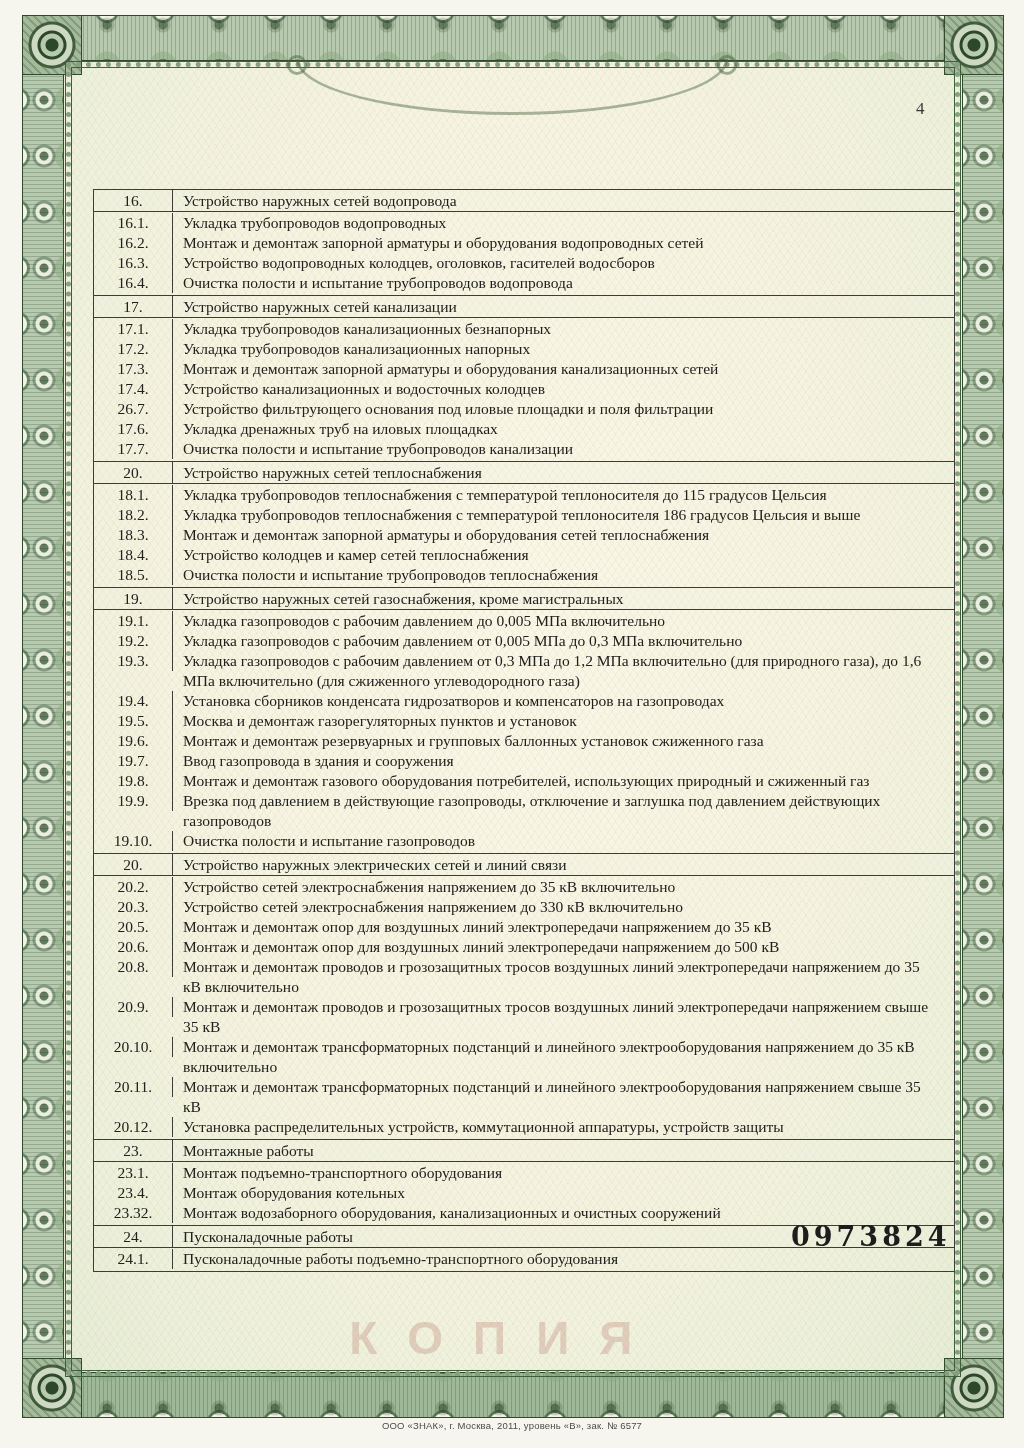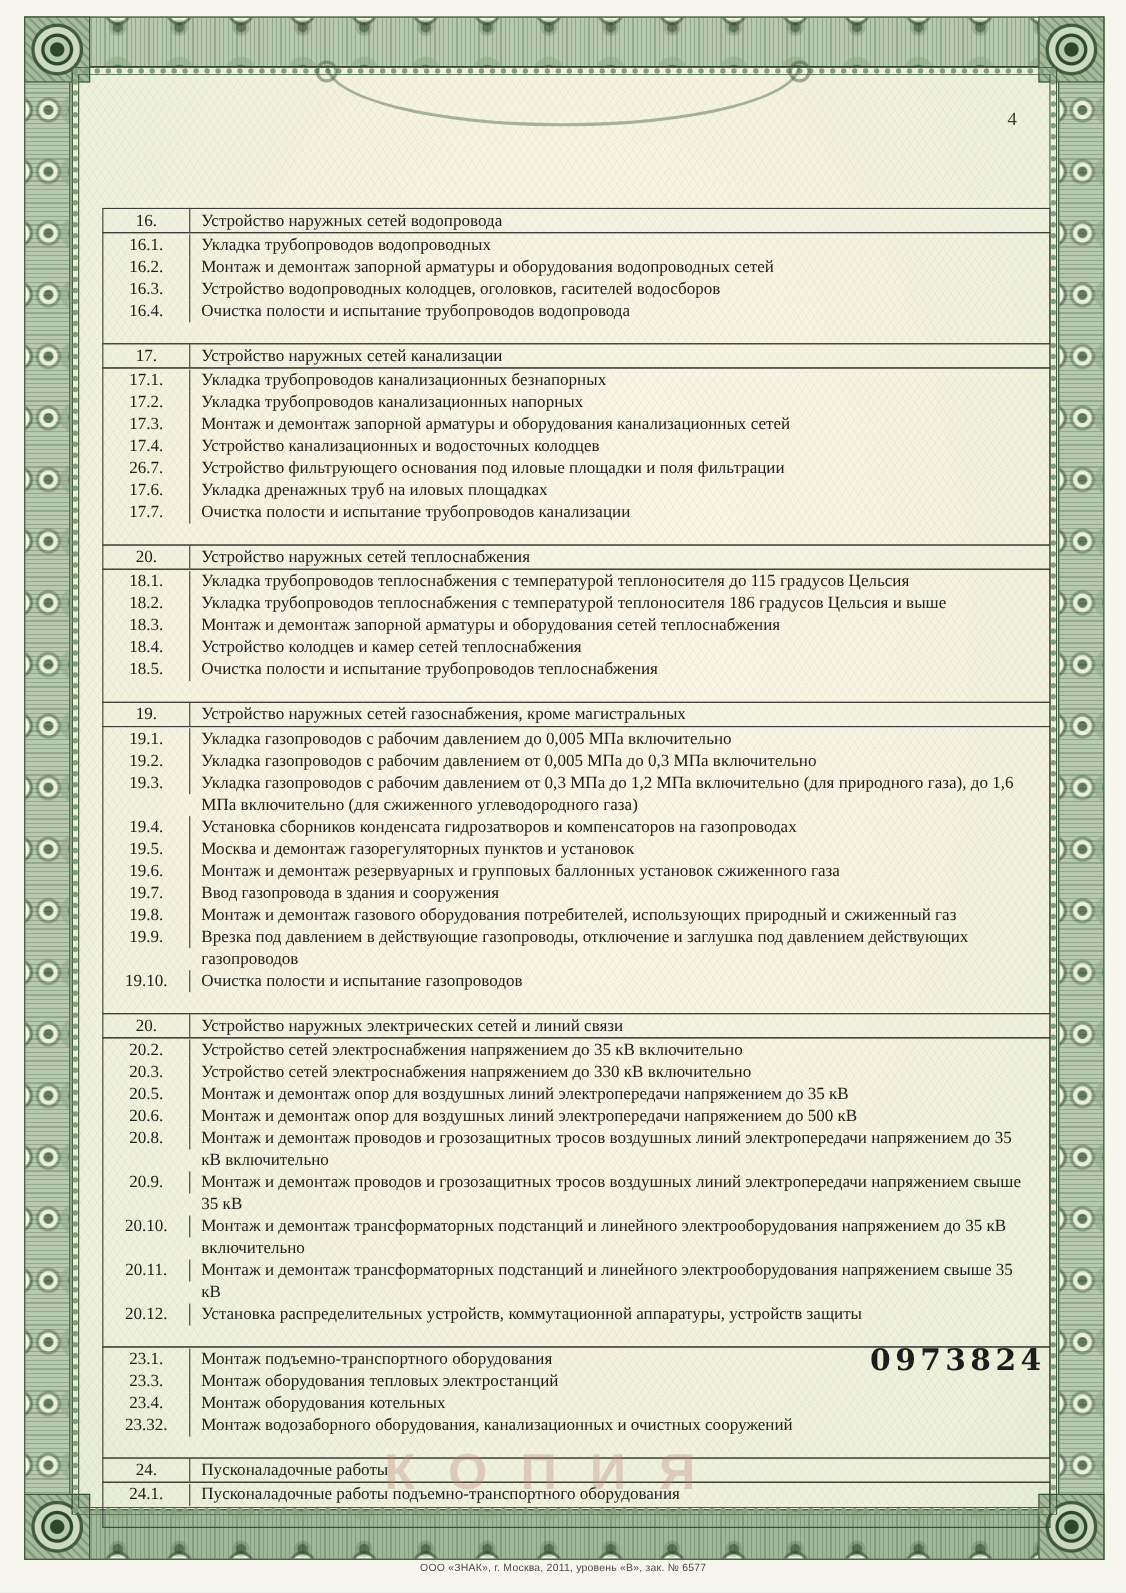--- a/index.html
+++ b/index.html
@@ -71,21 +71,21 @@
   .arch::before { left:-12px; } .arch::after { right:-12px; }
 
   
   .page-number { position:absolute; left:916px; top:99px; font-size:17px; color:#3a3a3a; }
 
   .license-table { position:absolute; left:93px; top:190px; width:862px; color:#20201e; font-size:15.5px; }
   .sec-header {
     display:flex; border:1.2px solid #3c3c38; margin-top:-1px;
     min-height:21px; line-height:21px; background:rgba(236,240,222,.25);
   }
-  .sec-items { border:1.2px solid #3c3c38; margin-top:-1px; padding:1px 0 19px; }
+  .sec-items { border:1.2px solid #3c3c38; margin-top:-1px; padding:1px 0 2px; }
   .trow { display:flex; align-items:flex-start; }
   .cell-num {
     flex:0 0 79px; box-sizing:border-box; text-align:center;
     border-right:1.2px solid #3c3c38; line-height:20px; padding-top:0;
   }
   .sec-header .cell-num { line-height:21px; }
   .cell-desc { flex:1; padding:0 14px 0 10px; line-height:20px; }
   .sec-header .cell-desc { line-height:21px; }
 
   .serial {
@@ -288,28 +288,28 @@
         </div>
         <div class="trow">
           <div class="cell-num">20.11.</div>
           <div class="cell-desc">Монтаж и демонтаж трансформаторных подстанций и линейного электрооборудования напряжением свыше 35 кВ</div>
         </div>
         <div class="trow">
           <div class="cell-num">20.12.</div>
           <div class="cell-desc">Установка распределительных устройств, коммутационной аппаратуры, устройств защиты</div>
         </div>
       </div>
+      <div class="sec-header trow">
+        <div class="cell-num">23.</div>
+        <div class="cell-desc">Монтажные работы</div>
+      </div>
       <div class="sec-items">
         <div class="trow">
           <div class="cell-num">23.1.</div>
           <div class="cell-desc">Монтаж подъемно-транспортного оборудования</div>
-        </div>
-        <div class="trow">
-          <div class="cell-num">23.3.</div>
-          <div class="cell-desc">Монтаж оборудования тепловых электростанций</div>
         </div>
         <div class="trow">
           <div class="cell-num">23.4.</div>
           <div class="cell-desc">Монтаж оборудования котельных</div>
         </div>
         <div class="trow">
           <div class="cell-num">23.32.</div>
           <div class="cell-desc">Монтаж водозаборного оборудования, канализационных и очистных сооружений</div>
         </div>
       </div>

